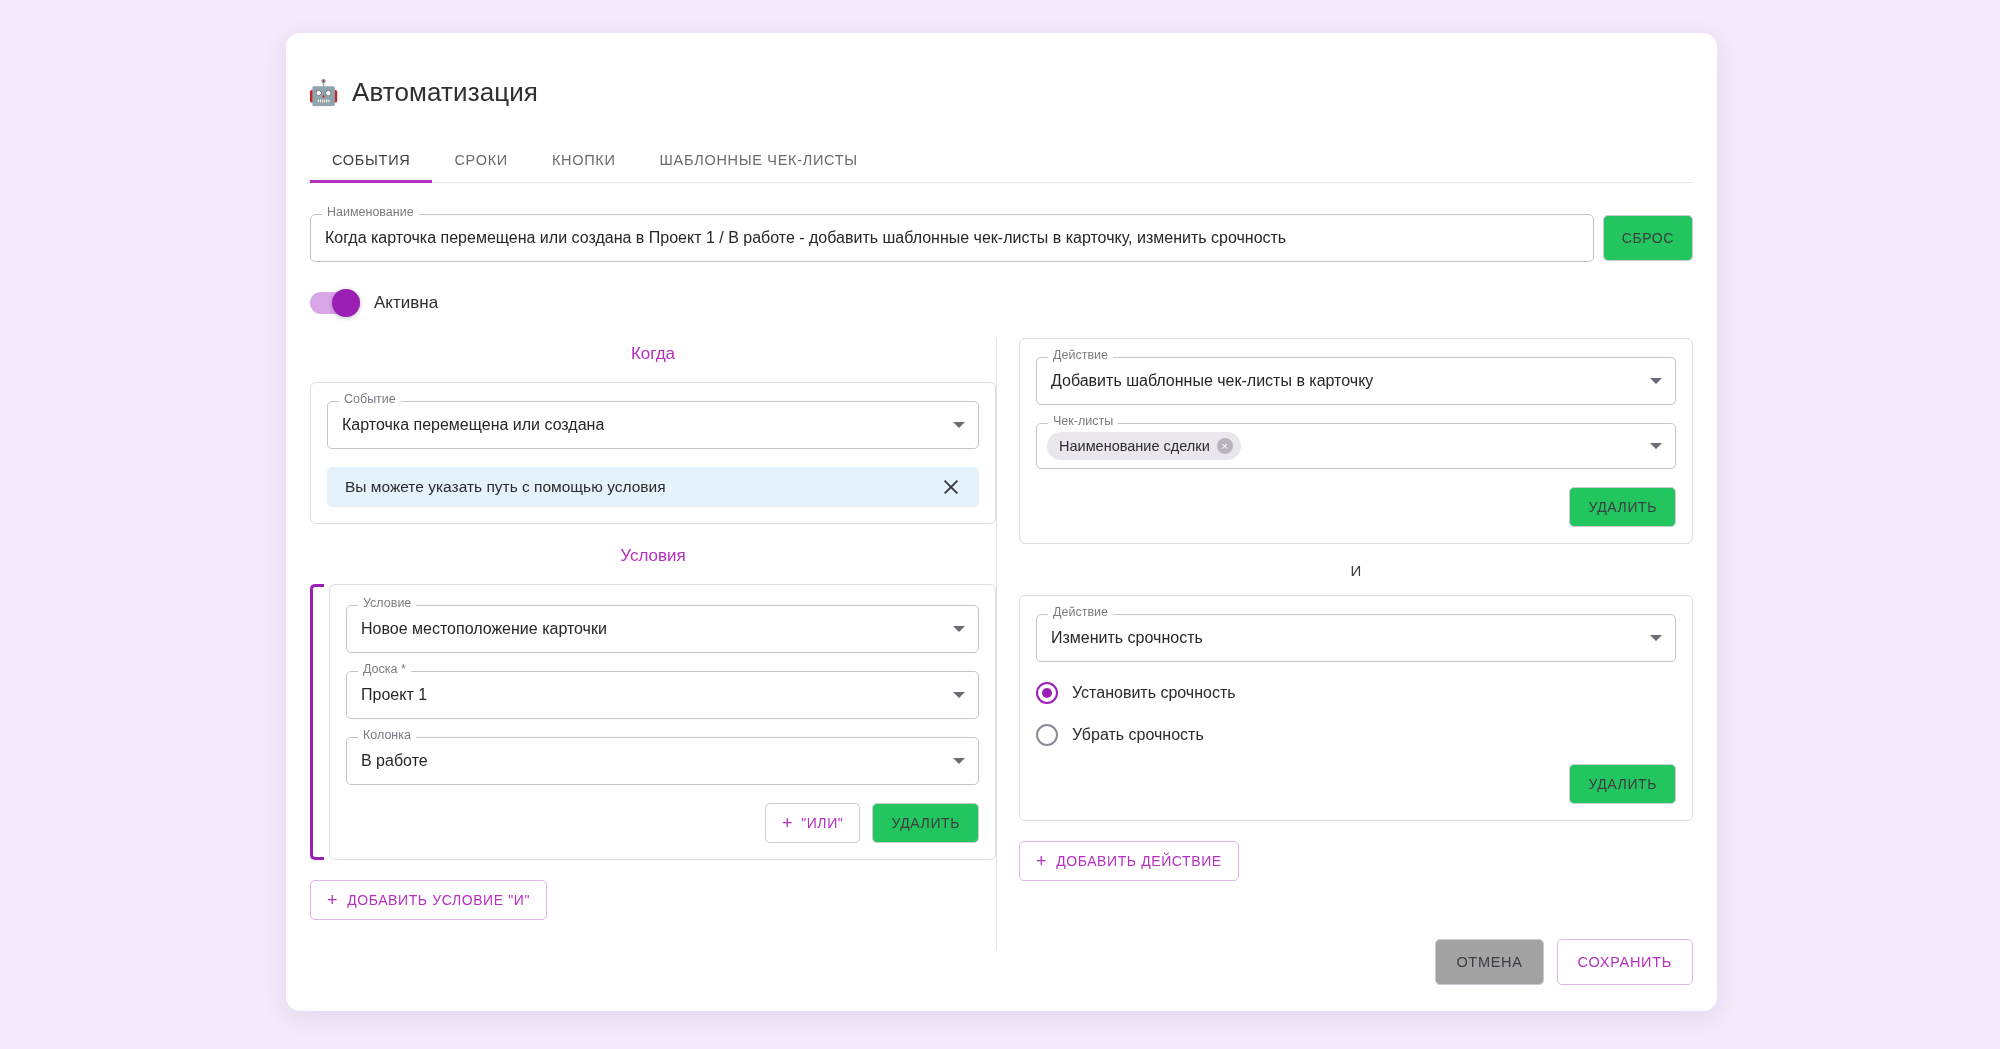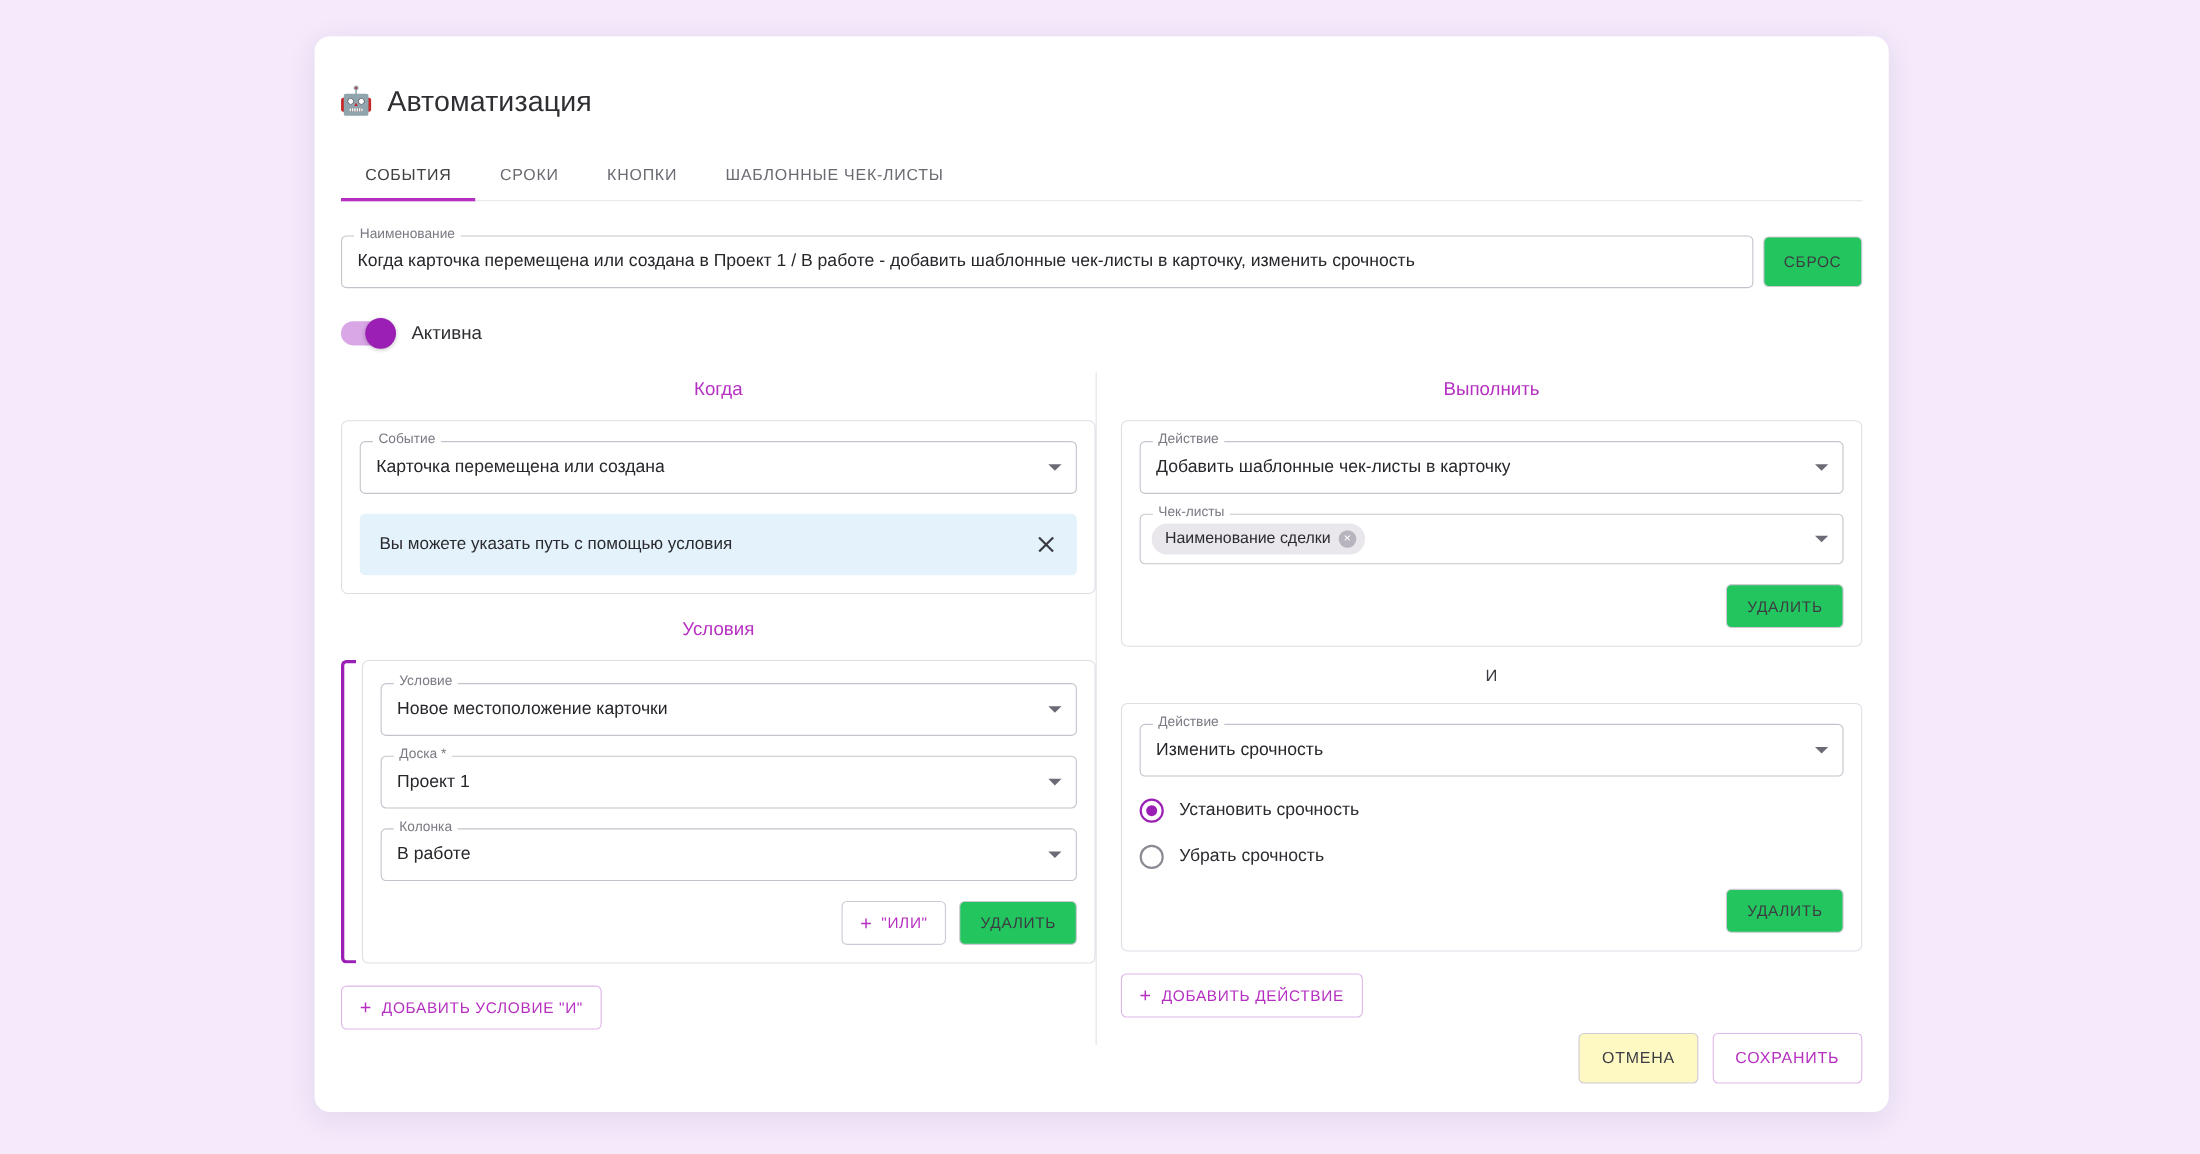--- a/index.html
+++ b/index.html
@@ -242,21 +242,21 @@
     border-left: 6px solid transparent;
     border-right: 6px solid transparent;
     border-top: 6px solid #6d6a75;
   }
 
   
   .info-banner {
     margin-top: 18px;
     background: #e4f3fb;
     border-radius: 5px;
-    height: 56px;
+    height: 40px;
     display: flex;
     align-items: center;
     justify-content: space-between;
     padding: 0 16px 0 18px;
   }
   .info-banner .txt { font-size: 15.5px; color: #2a2a30; }
   .close-x {
     width: 24px; height: 24px;
     position: relative;
     cursor: pointer;
@@ -459,21 +459,21 @@
     padding: 0 20px;
     cursor: pointer;
     text-transform: uppercase;
     display: inline-flex;
     align-items: center;
     font-family: "Liberation Sans", sans-serif;
   }
   .btn-cancel {
     border: 1px solid #cfc9d6;
     border-radius: 5px;
-    background: #fef9c3;
+    background: #a3a3a3;
     color: #3c3c43;
     font-size: 14.5px;
     letter-spacing: .7px;
     height: 46px;
     padding: 0 20px;
     cursor: pointer;
     text-transform: uppercase;
     display: inline-flex;
     align-items: center;
     font-family: "Liberation Sans", sans-serif;
@@ -563,21 +563,20 @@
 
         <button class="btn-add-cond">
           <span class="plus">+</span>
           <span>ДОБАВИТЬ УСЛОВИЕ "И"</span>
         </button>
       </div>
 
       <div class="col-divider"></div>
 
       <div class="col-right">
-        <div class="section-title">Выполнить</div>
 
         <div class="card">
           <div class="select">
             <span class="legend">Действие</span>
             <span class="value">Добавить шаблонные чек-листы в карточку</span>
             <span class="caret"></span>
           </div>
 
           <div class="chip-field">
             <span class="legend">Чек-листы</span>

